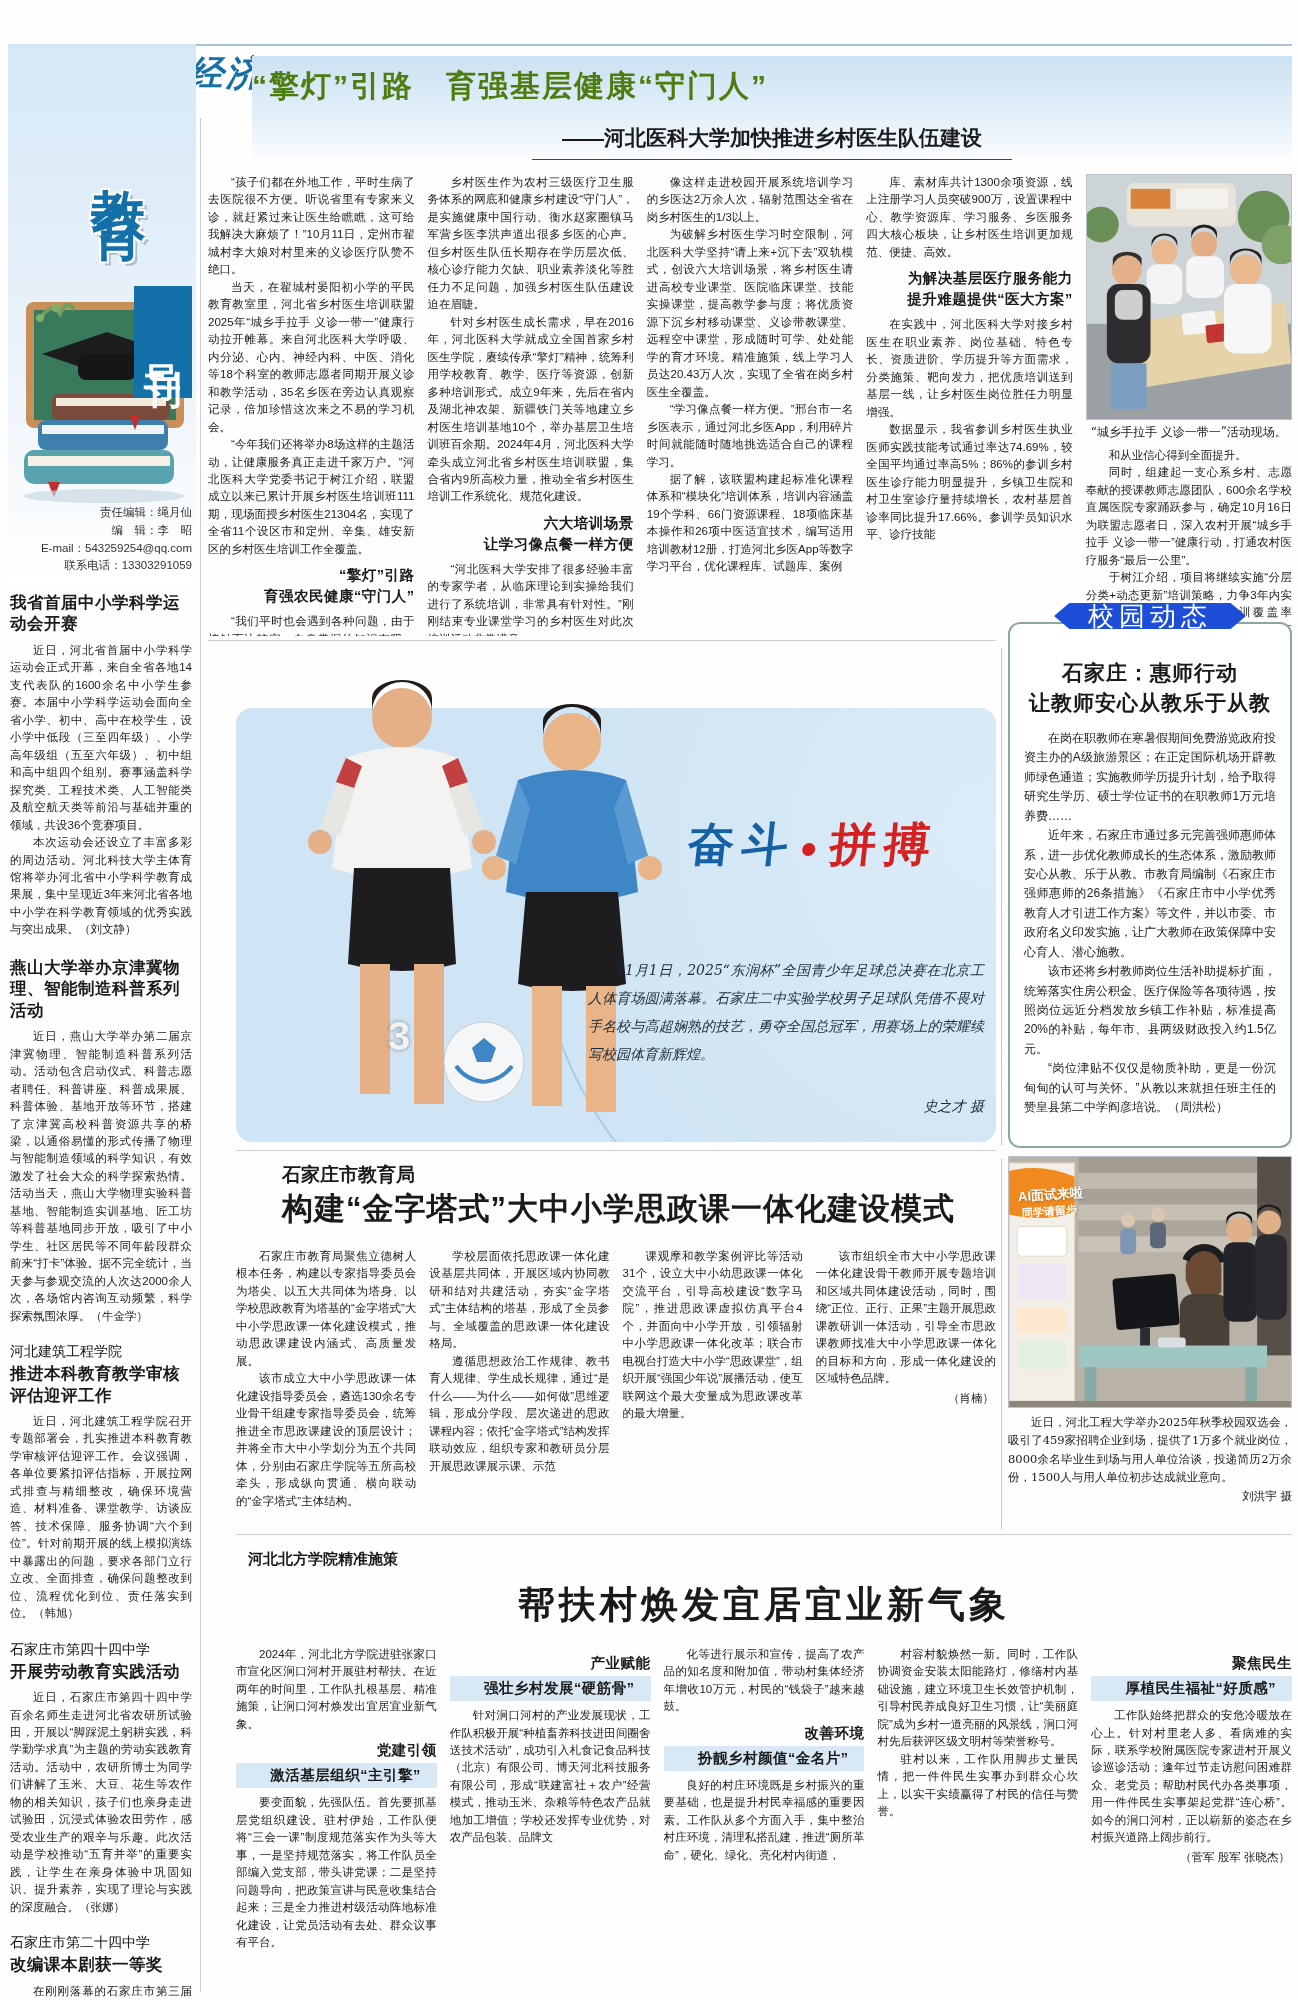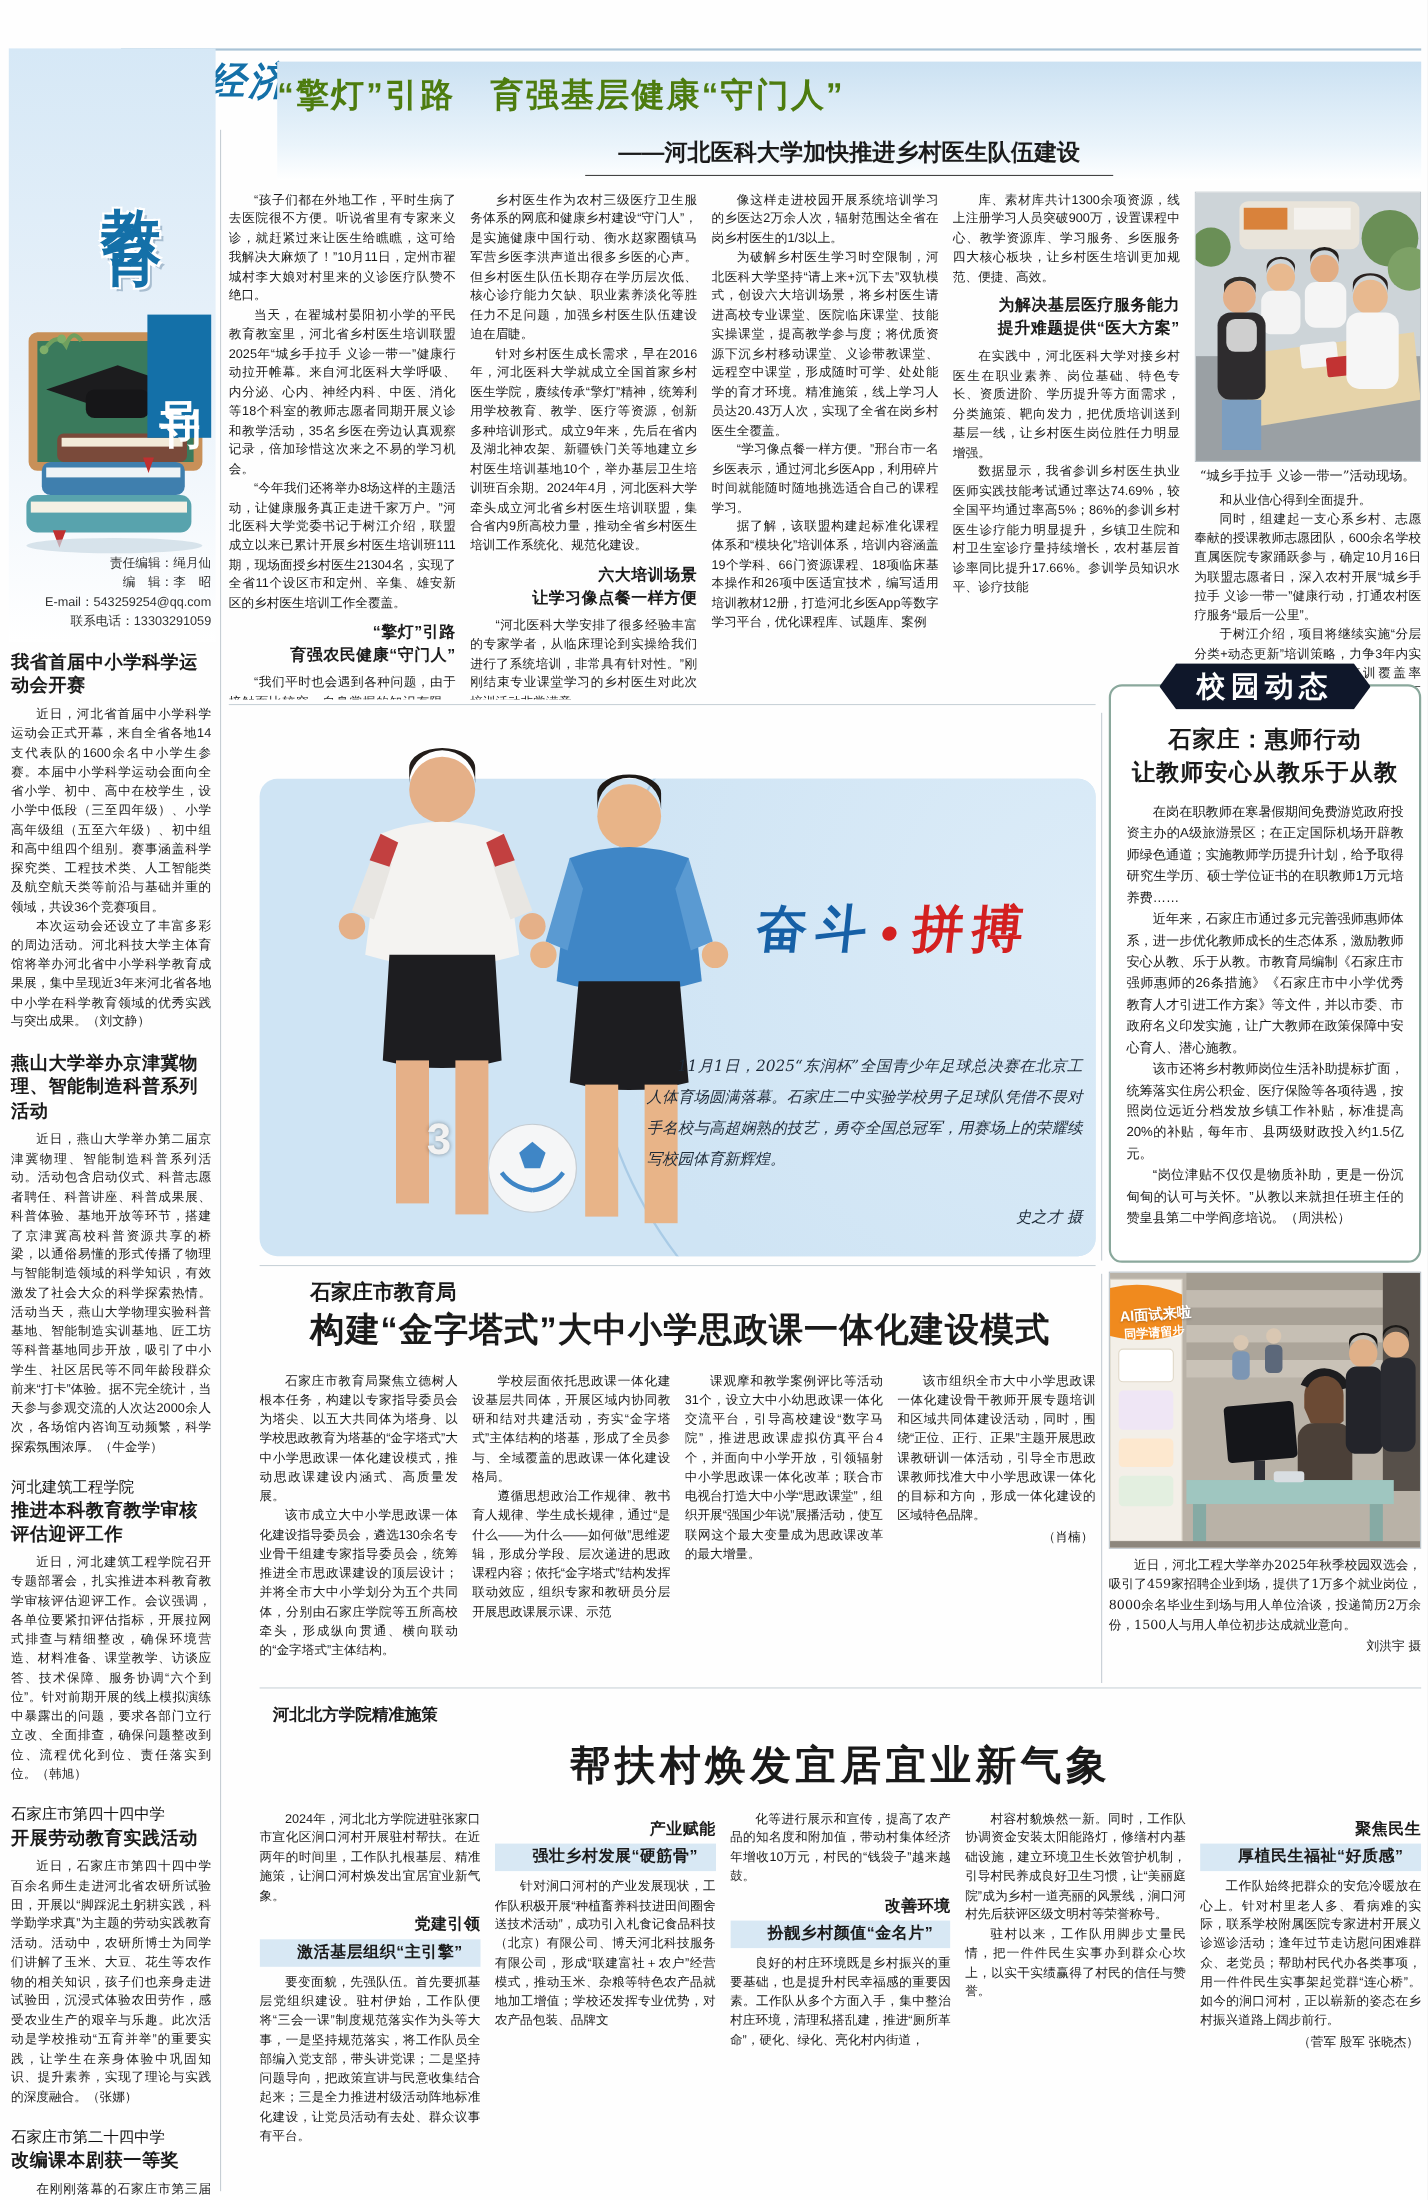--- a/index.html
+++ b/index.html
@@ -67,22 +67,22 @@
   .sports-cap{position:absolute;left:352px;top:310px;width:396px;
               font-family:"DejaVu Serif","Liberation Serif",serif;font-style:italic;
               font-size:14px;line-height:2.0;color:#1d2a38;text-align:justify;text-indent:2em;}
   .sports-credit{position:absolute;left:352px;top:452px;width:396px;text-align:right;
               font-family:"DejaVu Serif","Liberation Serif",serif;font-style:italic;font-size:14px;color:#1d2a38;}
   .jersey-num{position:absolute;left:152px;top:368px;color:#f2f2f2;font-weight:900;font-size:40px;
               text-shadow:0 0 4px rgba(0,0,0,.4);}
   
   .campus{left:1008px;top:622px;width:284px;height:526px;border:2px solid #8aa89c;border-radius:12px;
           background:#fff;box-sizing:border-box;}
-  .ribbon{position:absolute;left:50%;top:-21px;transform:translateX(-50%);width:192px;height:42px;
-          background:#0f172a;color:#fff;font-size:26px;font-weight:700;letter-spacing:5px;
+  .ribbon{position:absolute;left:50%;top:-21px;transform:translateX(-50%);width:192px;height:26px;
+          background:#1d4ed8;color:#fff;font-size:26px;font-weight:400;letter-spacing:5px;
           display:flex;align-items:center;justify-content:center;
           clip-path:polygon(0 50%,8% 0,92% 0,100% 50%,92% 100%,8% 100%);}
   .campus-title{margin-top:34px;text-align:center;font-size:21px;font-weight:900;line-height:1.45;letter-spacing:1px;}
   .campus-body{padding:10px 14px 0 14px;}
   .campus-body .blk-p{font-size:12px;line-height:1.62;}
   
   .szk{left:236px;top:1156px;width:760px;height:374px;}
   .szk-kicker{position:absolute;left:46px;top:6px;font-size:19px;font-weight:800;}
   .szk-hl{position:absolute;left:46px;top:32px;font-size:31px;font-weight:900;letter-spacing:1px;}
   .szk-cols{position:absolute;left:0;top:92px;width:760px;height:280px;}

